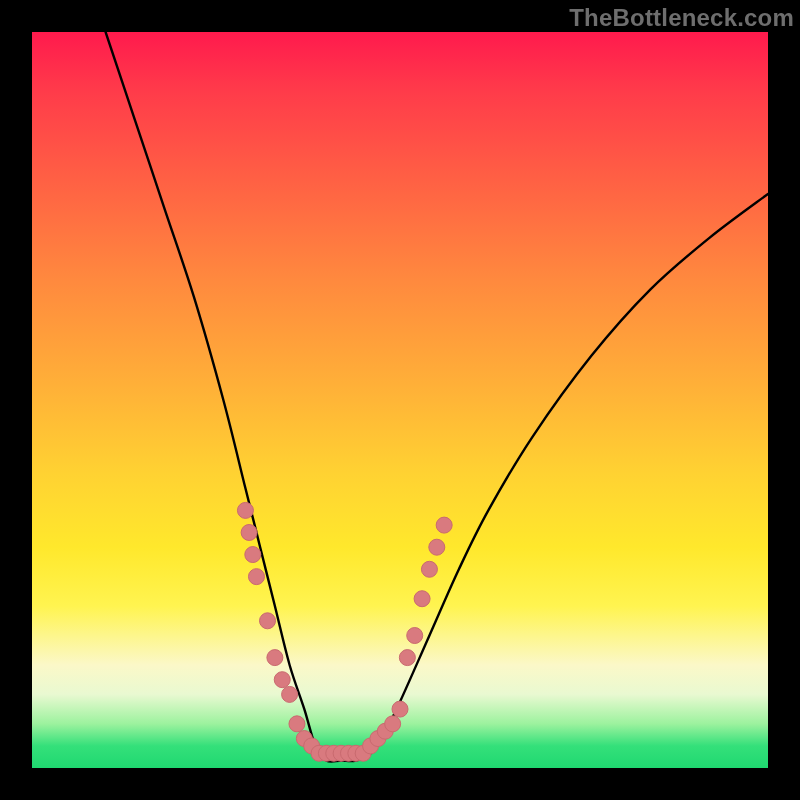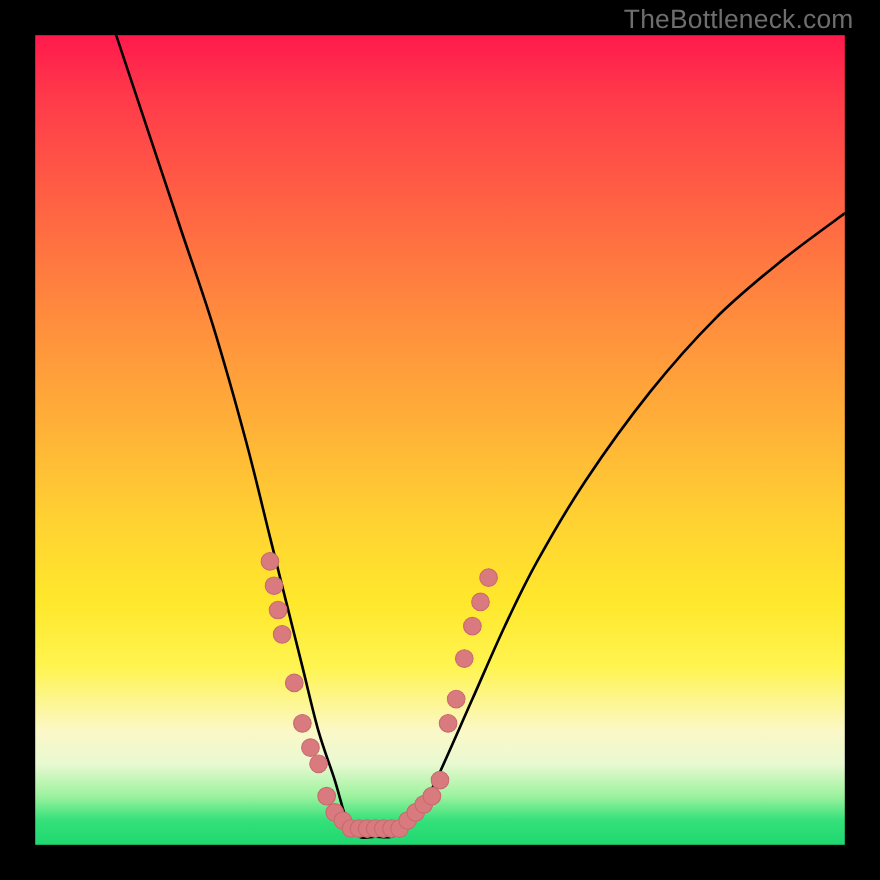--- a/index.html
+++ b/index.html
@@ -44,24 +44,24 @@
   .curve-svg {
     position: absolute;
     left: 0;
     top: 0;
     width: 736px;
     height: 736px;
   }
   .watermark {
     position: absolute;
     top: 4px;
-    right: 24px;
+    right: 6px;
     color: #6e6e6e;
     font-size: 24px;
-    font-weight: 400;
+    font-weight: 700;
     letter-spacing: 0.2px;
     user-select: none;
   }
 </style>
 </head>
 <body>
 
 <div class="frame">
   <div class="plot">
     <svg class="curve-svg" viewBox="0 0 736 736" preserveAspectRatio="none">

